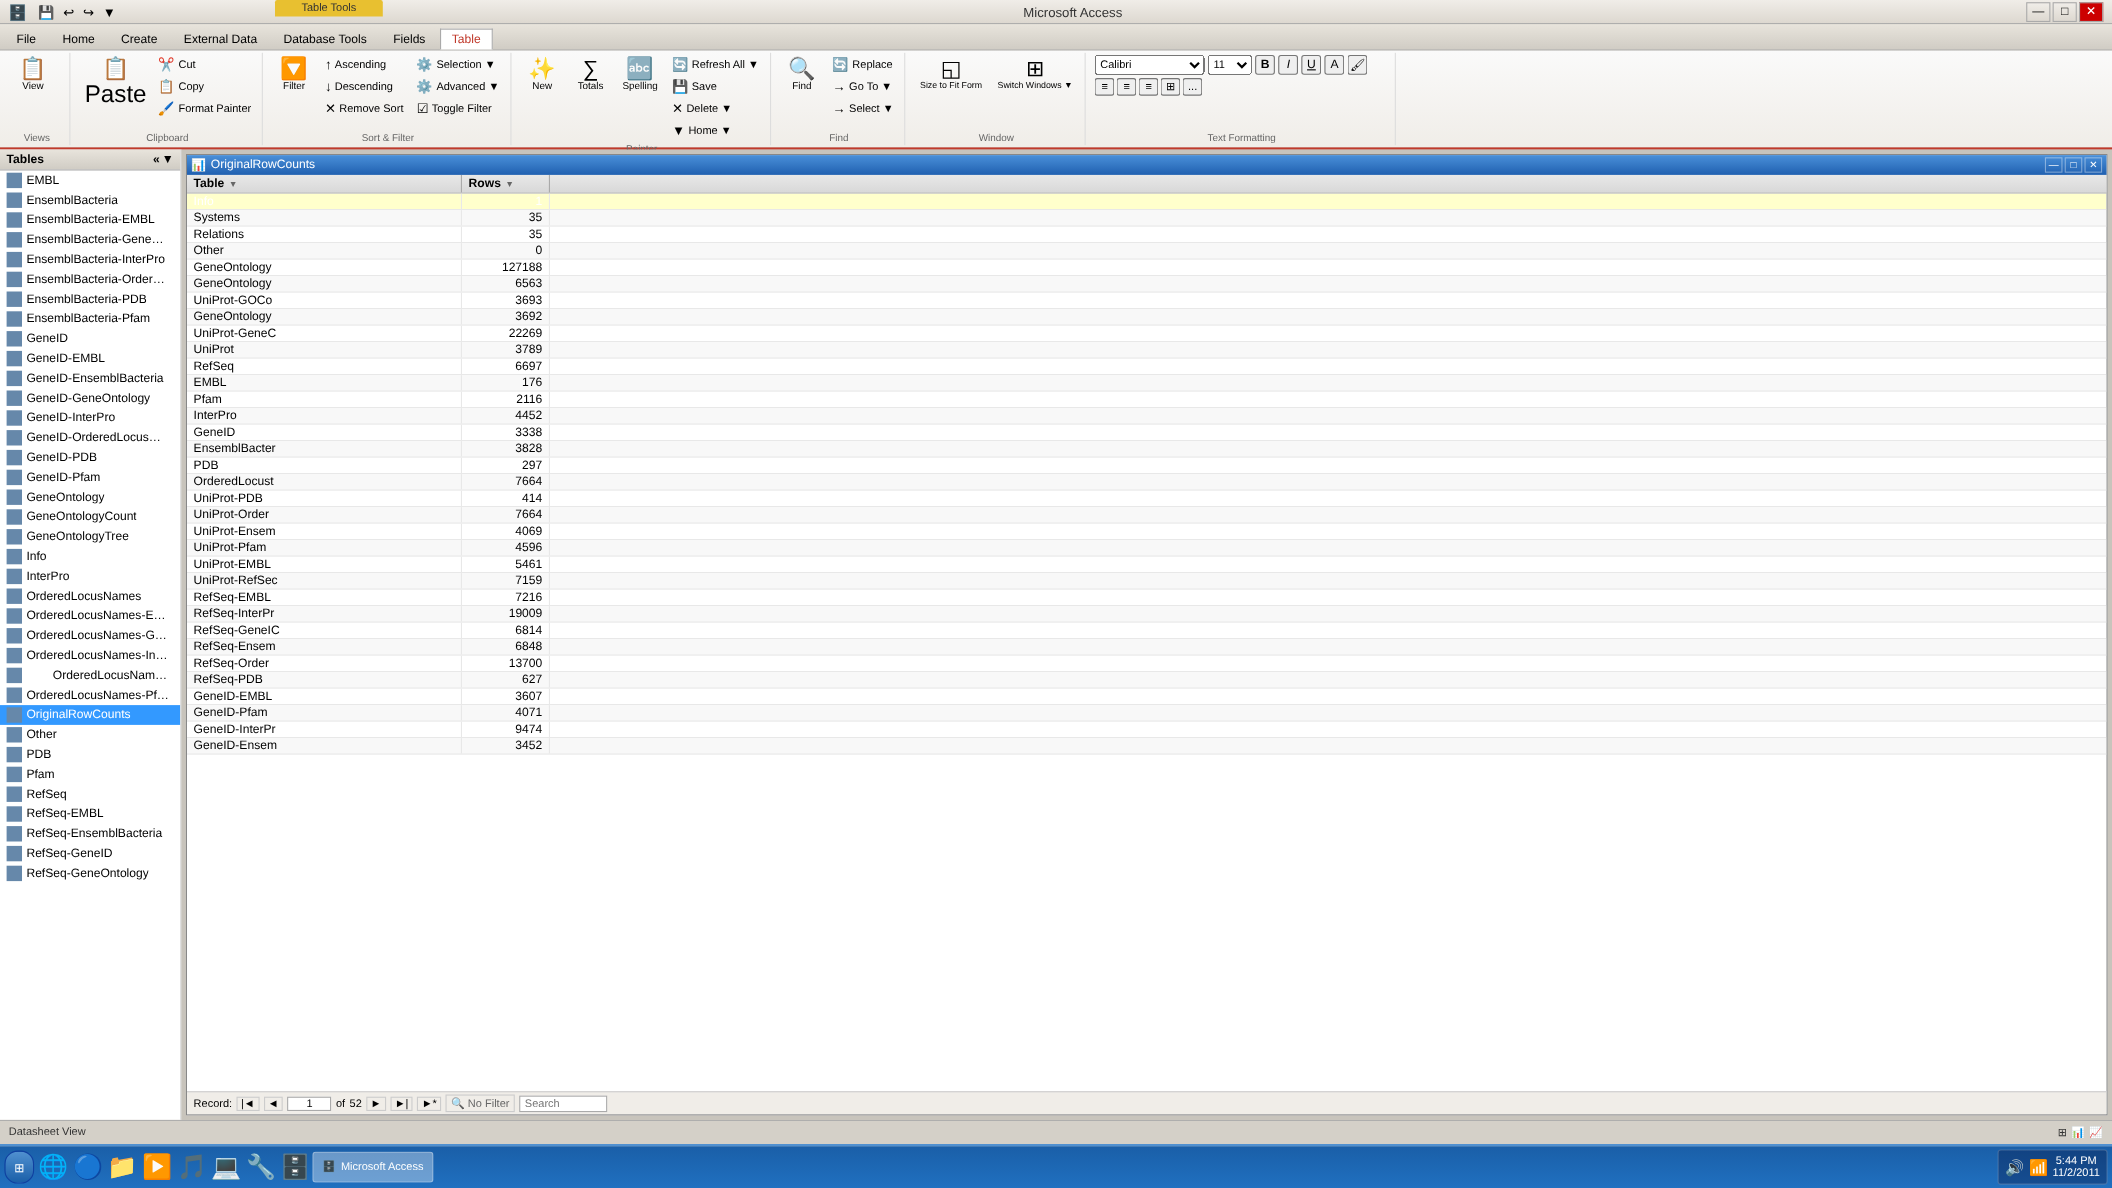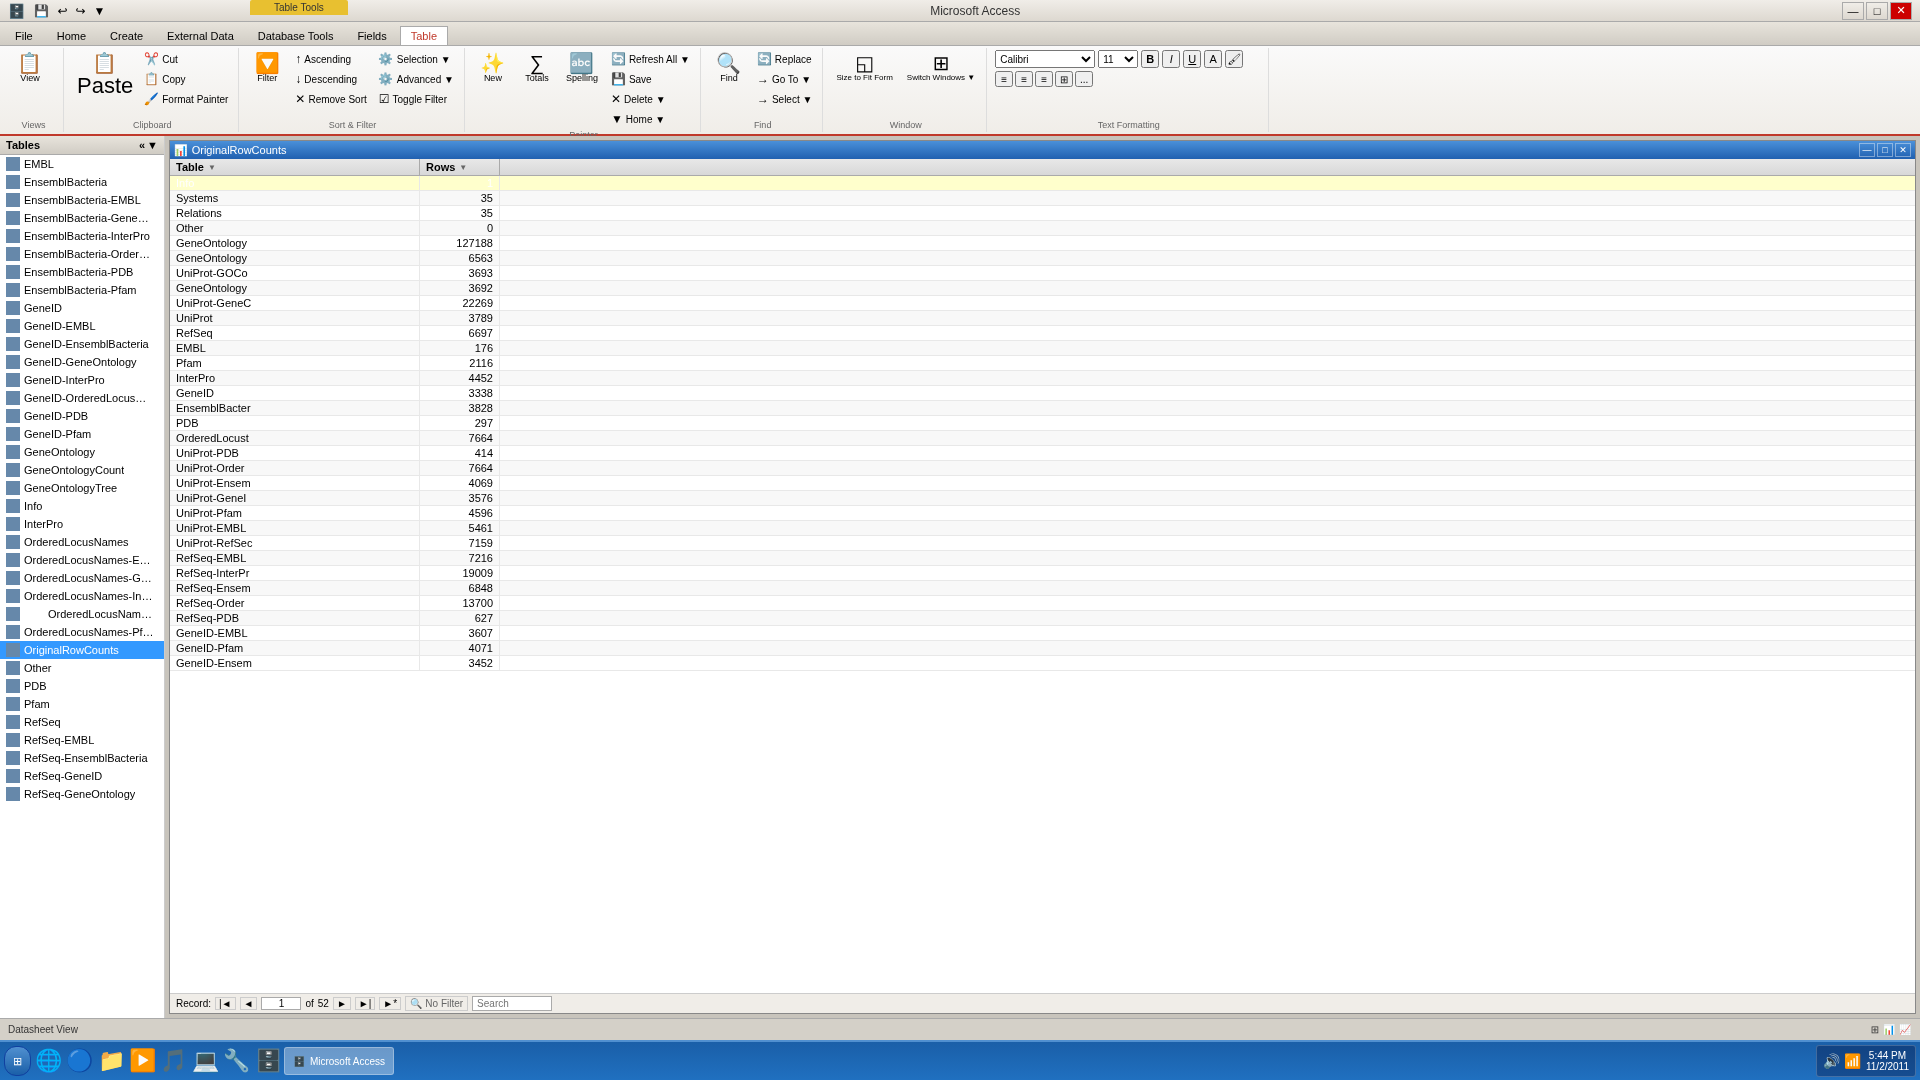--- a/index.html
+++ b/index.html
@@ -562,62 +562,66 @@
             </div>
             <div class="table-row">
               <div class="table-cell cell-table">UniProt-Order</div>
               <div class="table-cell cell-rows">7664</div>
             </div>
             <div class="table-row">
               <div class="table-cell cell-table">UniProt-Ensem</div>
               <div class="table-cell cell-rows">4069</div>
             </div>
             <div class="table-row">
-              <div class="table-cell cell-table">UniProt-GeneI</div>
-              <div class="table-cell cell-rows">3576</div>
-            </div>
-            <div class="table-row">
               <div class="table-cell cell-table">UniProt-Pfam</div>
               <div class="table-cell cell-rows">4596</div>
             </div>
             <div class="table-row">
               <div class="table-cell cell-table">UniProt-EMBL</div>
               <div class="table-cell cell-rows">5461</div>
             </div>
             <div class="table-row">
               <div class="table-cell cell-table">UniProt-RefSec</div>
               <div class="table-cell cell-rows">7159</div>
             </div>
             <div class="table-row">
               <div class="table-cell cell-table">RefSeq-EMBL</div>
               <div class="table-cell cell-rows">7216</div>
             </div>
             <div class="table-row">
               <div class="table-cell cell-table">RefSeq-InterPr</div>
               <div class="table-cell cell-rows">19009</div>
             </div>
             <div class="table-row">
+              <div class="table-cell cell-table">RefSeq-GeneIC</div>
+              <div class="table-cell cell-rows">6814</div>
+            </div>
+            <div class="table-row">
               <div class="table-cell cell-table">RefSeq-Ensem</div>
               <div class="table-cell cell-rows">6848</div>
             </div>
             <div class="table-row">
               <div class="table-cell cell-table">RefSeq-Order</div>
               <div class="table-cell cell-rows">13700</div>
             </div>
             <div class="table-row">
               <div class="table-cell cell-table">RefSeq-PDB</div>
               <div class="table-cell cell-rows">627</div>
             </div>
             <div class="table-row">
               <div class="table-cell cell-table">GeneID-EMBL</div>
               <div class="table-cell cell-rows">3607</div>
             </div>
             <div class="table-row">
               <div class="table-cell cell-table">GeneID-Pfam</div>
               <div class="table-cell cell-rows">4071</div>
+            </div>
+            <div class="table-row">
+              <div class="table-cell cell-table">GeneID-InterPr</div>
+              <div class="table-cell cell-rows">9474</div>
             </div>
             <div class="table-row">
               <div class="table-cell cell-table">GeneID-Ensem</div>
               <div class="table-cell cell-rows">3452</div>
             </div>
           </div>
 
         <div class="record-nav">
           <span>Record:</span>
           <button class="record-nav-btn">|◄</button>

